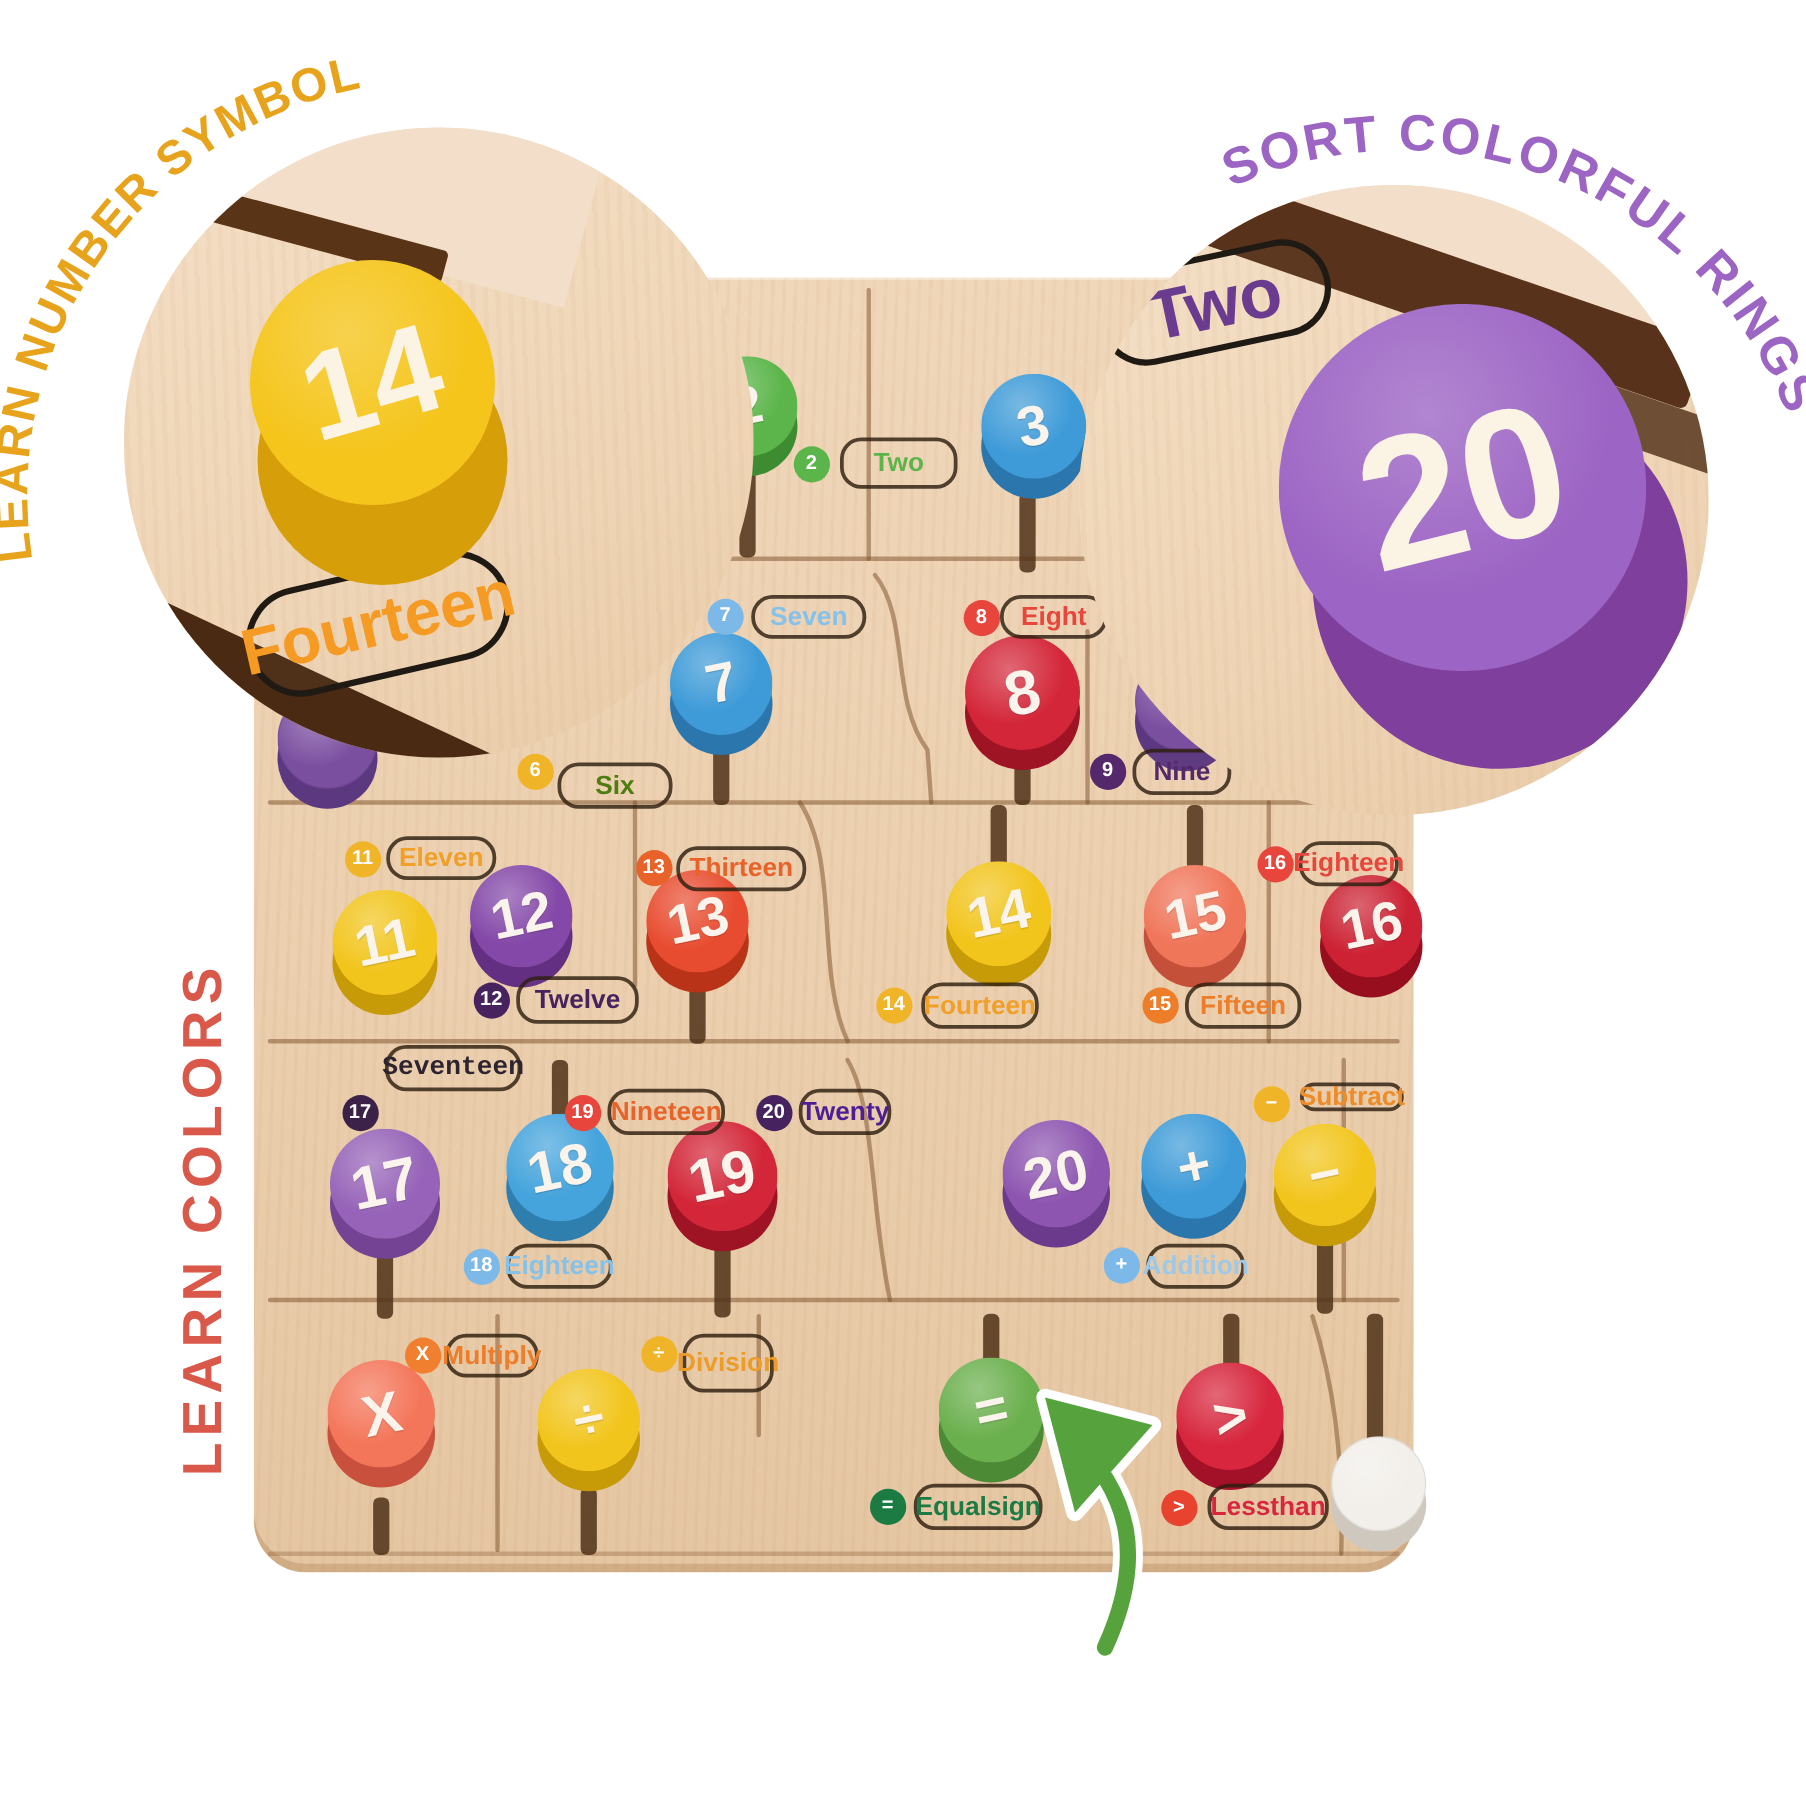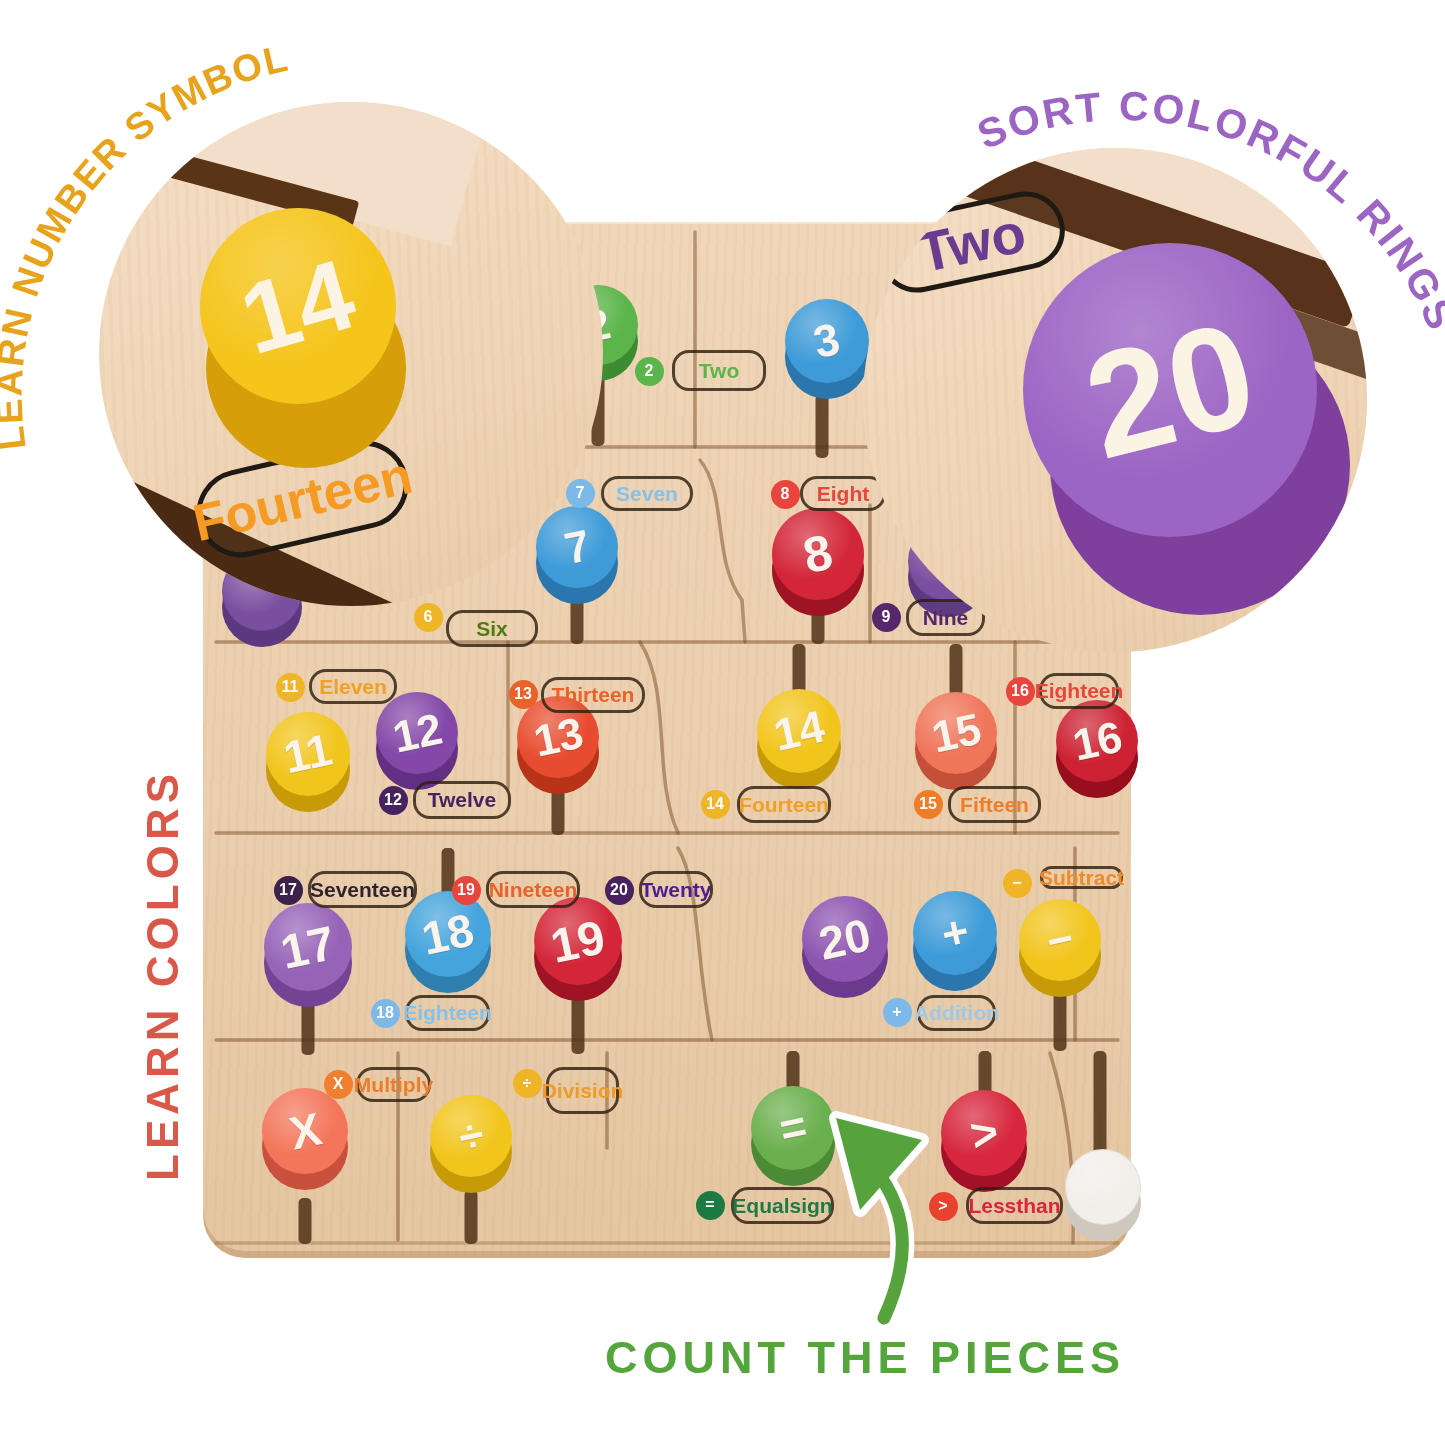--- a/index.html
+++ b/index.html
@@ -249,21 +249,21 @@
       <div class="taglabel" style="left: 541px; top: 677px; width: 104px; height: 36px; color: rgb(232, 98, 42);">Thirteen</div>
       <div class="badge" style="left: 1005.5px; top: 676.5px; background-color: rgb(232, 70, 60);">16</div>
       <div class="taglabel" style="left: 1039px; top: 673px; width: 80px; height: 36px; color: rgb(232, 70, 60);">Eighteen</div>
       <div class="badge" style="left: 378.5px; top: 785.5px; background-color: rgb(70, 34, 94);">12</div>
       <div class="taglabel" style="left: 413px; top: 781px; width: 98px; height: 38px; color: rgb(70, 34, 94);">Twelve</div>
       <div class="badge" style="left: 700.5px; top: 789.5px; background-color: rgb(240, 180, 40);">14</div>
       <div class="taglabel" style="left: 737px; top: 786px; width: 94px; height: 37px; color: rgb(240, 160, 40);">Fourteen</div>
       <div class="badge" style="left: 913.5px; top: 789.5px; background-color: rgb(237, 125, 40);">15</div>
       <div class="taglabel" style="left: 948px; top: 786px; width: 93px; height: 37px; color: rgb(237, 125, 40);">Fifteen</div>
       <div class="badge" style="left: 273.5px; top: 875.5px; background-color: rgb(60, 33, 72);">17</div>
-      <div class="taglabel" style="left: 308px; top: 871px; width: 109px; height: 37px; color: rgb(46, 36, 48);">Seventeen</div>
+      <div class="taglabel" style="left: 308px; top: 836px; width: 109px; height: 37px; color: rgb(46, 36, 48); font-family: Liberation Mono, monospace;">Seventeen</div>
       <div class="badge" style="left: 451.5px; top: 875.5px; background-color: rgb(232, 70, 60);">19</div>
       <div class="taglabel" style="left: 486px; top: 871px; width: 94px; height: 37px; color: rgb(232, 99, 42);">Nineteen</div>
       <div class="badge" style="left: 604.5px; top: 875.5px; background-color: rgb(70, 34, 94);">20</div>
       <div class="taglabel" style="left: 639px; top: 871px; width: 74px; height: 37px; color: #4c1d95;">Twenty</div>
       <div class="badge" style="left: 1002.5px; top: 868.5px; background-color: rgb(240, 180, 40);">−</div>
       <div class="taglabel" style="left: 1040px; top: 866px; width: 83px; height: 23px; color: rgb(237, 140, 40);">Subtract</div>
       <div class="badge" style="left: 370.5px; top: 998.5px; background-color: rgb(125, 185, 232);">18</div>
       <div class="taglabel" style="left: 405px; top: 995px; width: 85px; height: 36px; color: rgb(133, 193, 233);">Eighteen</div>
       <div class="badge" style="left: 882.5px; top: 997.5px; background-color: rgb(125, 185, 232);">+</div>
       <div class="taglabel" style="left: 917px; top: 995px; width: 79px; height: 36px; color: rgb(157, 200, 232);">Addition</div>
@@ -316,15 +316,14 @@
     </text>
     <g>
       <path d="M884 1318 C 916 1248, 906 1196, 856 1148" stroke="#ffffff" stroke-width="24" fill="none" stroke-linecap="round"></path>
       <polygon points="836,1118 922,1140 860,1210" fill="none" stroke="#ffffff" stroke-width="14" stroke-linejoin="round"></polygon>
       <path d="M884 1318 C 916 1248, 906 1196, 856 1148" stroke="#56A33E" stroke-width="13" fill="none" stroke-linecap="round"></path>
       <polygon points="836,1118 922,1140 860,1210" fill="#56A33E"></polygon>
     </g>
   </svg>
 
   <div class="title-side" style="left: 163px; top: 975px; transform: translate(-50%, -50%) rotate(-90deg); font-size: 44px; letter-spacing: 5px; color: rgb(217, 88, 74);">LEARN COLORS</div>
-  <div class="title-bottom" style="left: 865px; top: 1358px; transform: translate(-50%, -50%); font-size: 45px; letter-spacing: 5px; color: rgb(83, 165, 60);">COUNT THE PIECES</div>
 
 </div>
 
 </body></html>

